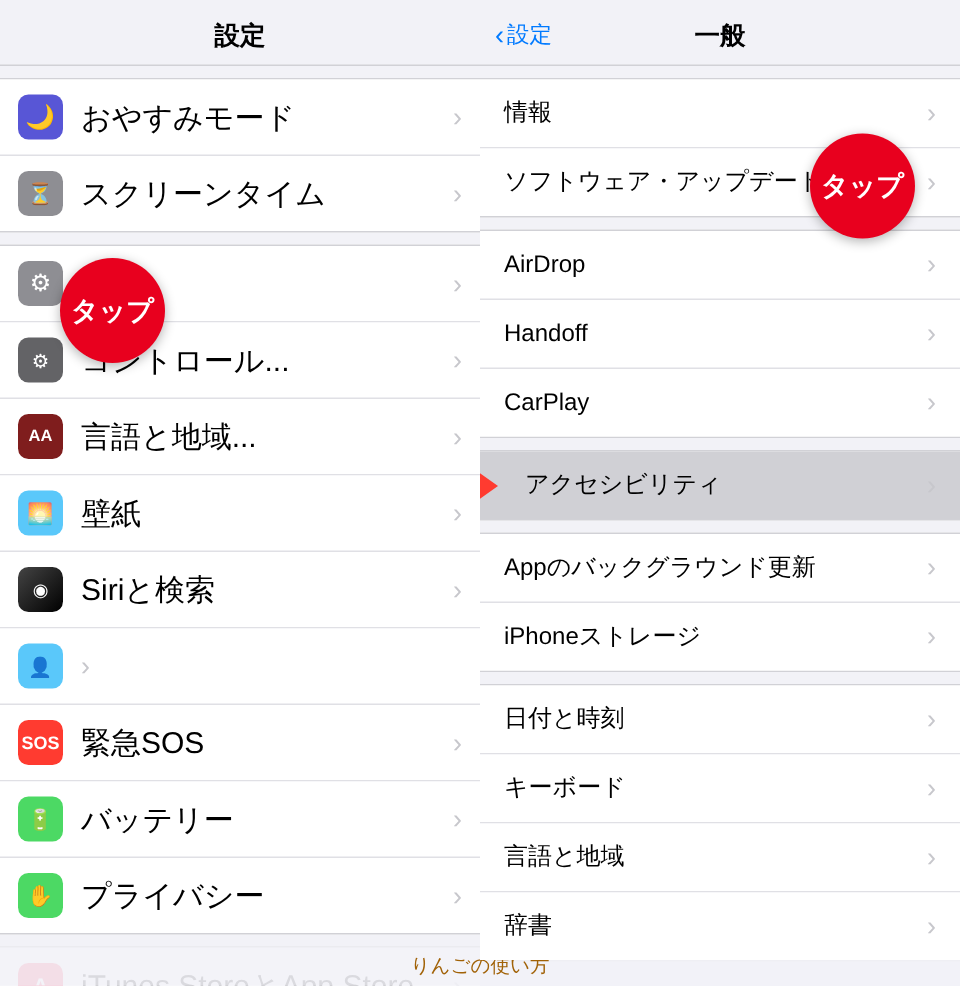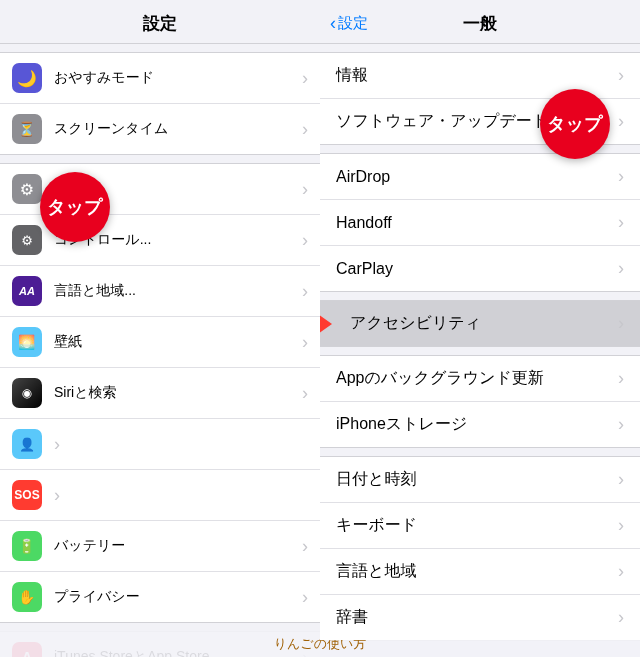--- a/index.html
+++ b/index.html
@@ -60,36 +60,36 @@
       align-items: center;
       justify-content: center;
       margin-right: 12px;
       flex-shrink: 0;
       font-size: 16px;
       color: #fff;
     }
 
     .row-label {
       flex: 1;
-      font-size: 14px;
+      font-size: 20px;
       color: #000;
     }
 
     .chevron::after {
       content: '›';
       font-size: 18px;
       color: #c7c7cc;
     }
 
     
     .ic-moon { background: #5856d6; }
     .ic-hourglass { background: #8e8e93; }
     .ic-gear { background: #8e8e93; }
     .ic-gear2 { background: #636366; }
-    .ic-aa { background: #4c1d95; font-style: italic; }
+    .ic-aa { background: #7f1d1d; }
     .ic-wallpaper { background: #5ac8fa; }
     .ic-siri { background: #000; }
     .ic-faceid { background: #4cd964; }
     .ic-sos { background: #ff3b30; }
     .ic-battery { background: #4cd964; }
     .ic-itunes { background: #fc3158; }
 
     
     .tap-badge {
       position: absolute;
@@ -261,20 +261,21 @@
       <div class="row-icon ic-siri" style="font-size:12px;background:linear-gradient(135deg,#444,#000);">◉</div>
       <span class="row-label">Siriと検索</span>
       <span class="chevron"></span>
     </div>
     <div class="settings-row">
       <div class="row-icon ic-faceid" style="background:#5ac8fa;font-size:13px;">👤</div>
       <span class="chevron"></span>
     </div>
     <div class="settings-row">
       <div class="row-icon ic-sos" style="font-size:12px;font-weight:700;background:#ff3b30;">SOS</div>
+      <span class="row-label">緊急SOS</span>
       <span class="chevron"></span>
     </div>
     <div class="settings-row">
       <div class="row-icon ic-battery" style="background:#4cd964;font-size:14px;">🔋</div>
       <span class="row-label">バッテリー</span>
       <span class="chevron"></span>
     </div>
     <div class="settings-row">
       <div class="row-icon" style="background:#4cd964;font-size:14px;">✋</div>
       <span class="row-label">プライバシー</span>

